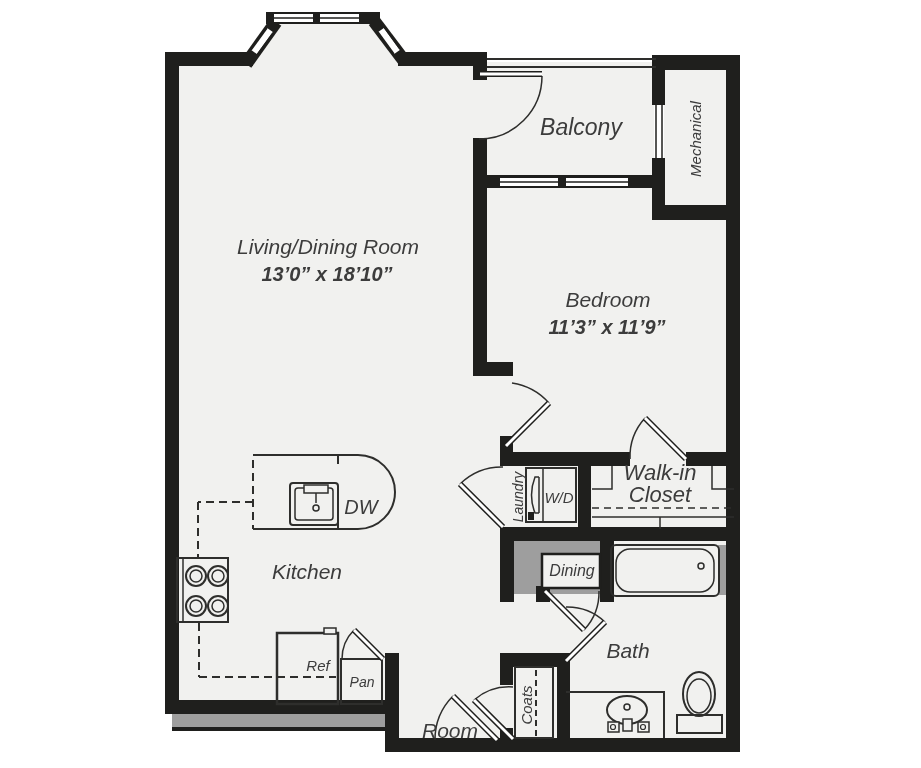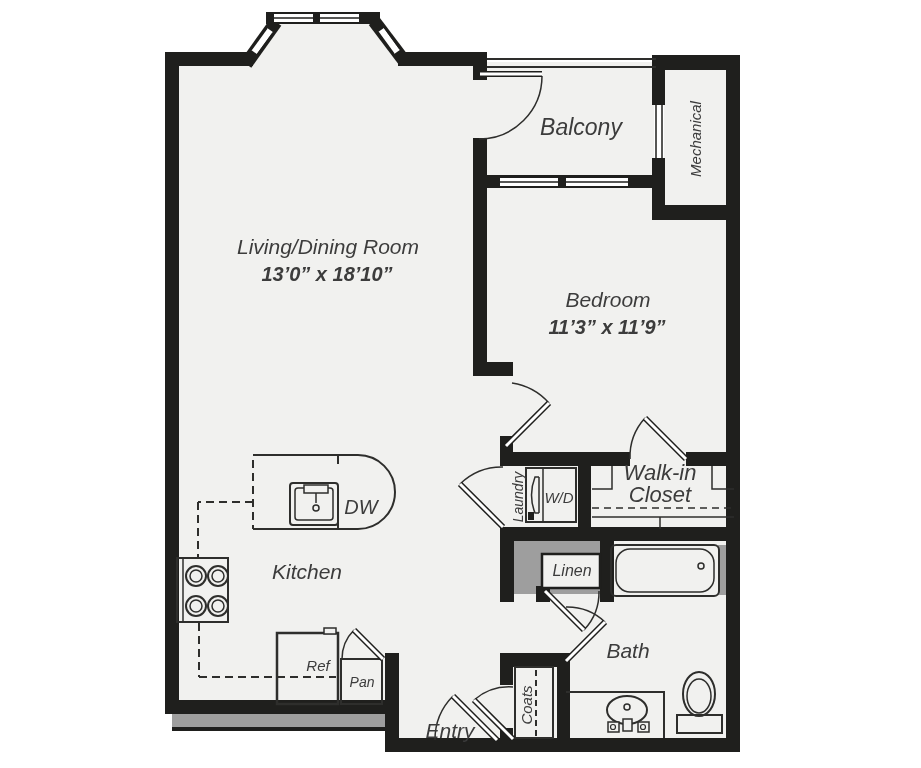--- a/index.html
+++ b/index.html
@@ -208,19 +208,19 @@
   <div class="lbl s21" style="left:608px;top:300px">Bedroom</div>
   <div class="lbl s20" style="left:607px;top:327px">11’3” x 11’9”</div>
   <div class="lbl s19" style="left:581px;top:128px">Balcony</div>
   <div class="lbl v s15" style="left:696px;top:139px">Mechanical</div>
   <div class="lbl s21" style="left:307px;top:572px">Kitchen</div>
   <div class="lbl s21" style="left:628px;top:651px">Bath</div>
   <div class="lbl s18" style="left:660px;top:473px">Walk-in</div>
   <div class="lbl s18" style="left:660px;top:495px">Closet</div>
   <div class="lbl v s14" style="left:519px;top:497px">Laundry</div>
   <div class="lbl s15" style="left:559px;top:498px">W/D</div>
-  <div class="lbl s16" style="left:572px;top:571px">Linen</div>
+  <div class="lbl s16" style="left:572px;top:571px">Dining</div>
   <div class="lbl v s15" style="left:527px;top:705px">Coats</div>
-  <div class="lbl s21" style="left:450px;top:731px">Entry</div>
+  <div class="lbl s21" style="left:450px;top:731px">Room</div>
   <div class="lbl s15" style="left:318px;top:666px">Ref</div>
   <div class="lbl s14" style="left:362px;top:683px">Pan</div>
   <div class="lbl s17" style="left:361px;top:507px">DW</div>
 </div>
 
 </body></html>

